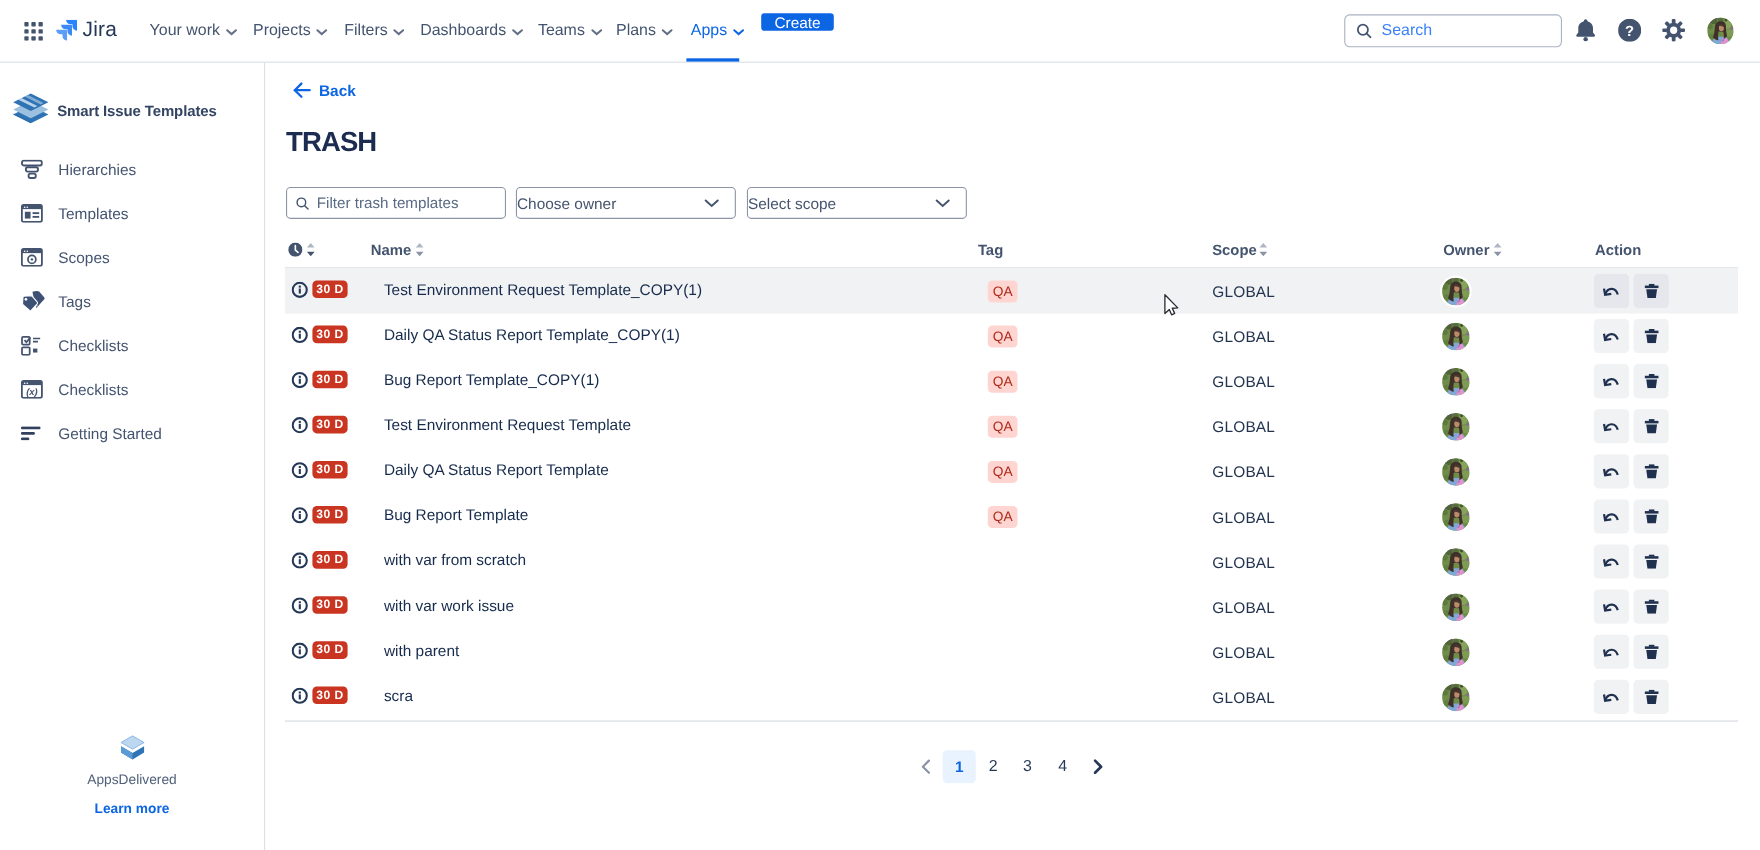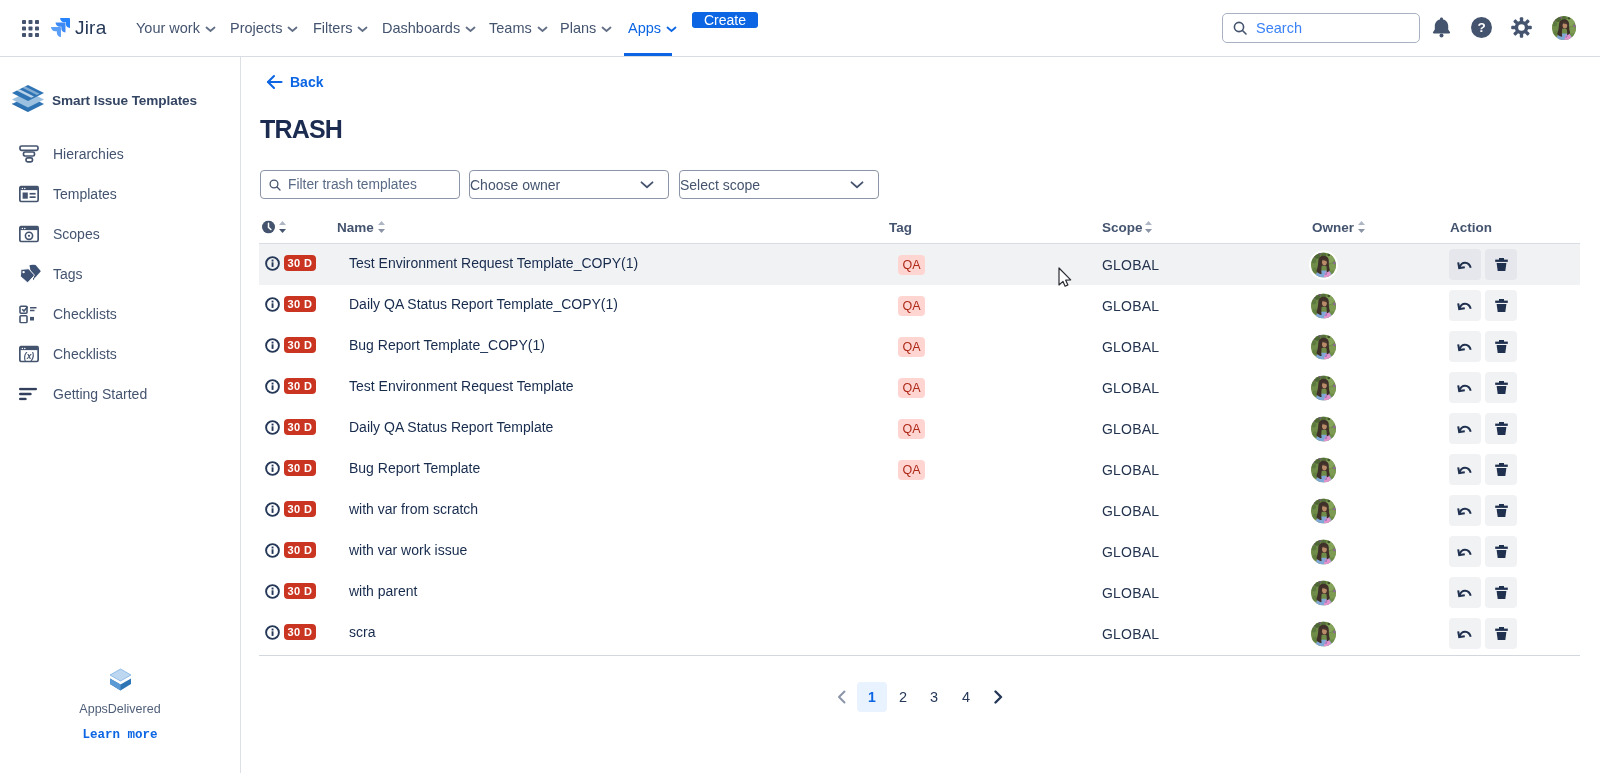--- a/index.html
+++ b/index.html
@@ -49,21 +49,21 @@
 .row.hl .actbtn { background:#E5E7EC; }
 .undo { left:1190px; }
 .trashb { left:1226px; }
 
 
 #pag1 { position:absolute; left:857px; top:682px; width:30px; height:30px; background:#E9F2FF; border-radius:4px; color:#0C66E4; font-weight:700; font-size:14px; display:flex; align-items:center; justify-content:center; }
 .pagnum { position:absolute; top:682px; width:30px; height:30px; color:#253858; font-weight:500; font-size:14.5px; display:flex; align-items:center; justify-content:center; }
 
 
 #adtext { position:absolute; left:0; top:645px; width:240px; text-align:center; font-size:12.5px; color:#505F79; }
-#learnmore { position:absolute; left:0; top:671px; width:240px; text-align:center; font-size:12.5px; font-weight:700; color:#0C66E4;font-family:Liberation Mono, monospace; }
+#learnmore { position:absolute; left:0; top:671px; width:240px; text-align:center; font-size:12.5px; font-weight:700; color:#0C66E4; }
 </style>
 </head>
 <body>
 
 <div id="topbar">
   <svg class="abs" style="left:22px;top:20px" width="17" height="17" viewBox="0 0 17 17" fill="#44546F">
     <rect x="0" y="0" width="4" height="4" rx="0.8"></rect>
       <rect x="6.5" y="0" width="4" height="4" rx="0.8"></rect>
       <rect x="13" y="0" width="4" height="4" rx="0.8"></rect>
     <rect x="0" y="6.5" width="4" height="4" rx="0.8"></rect>

